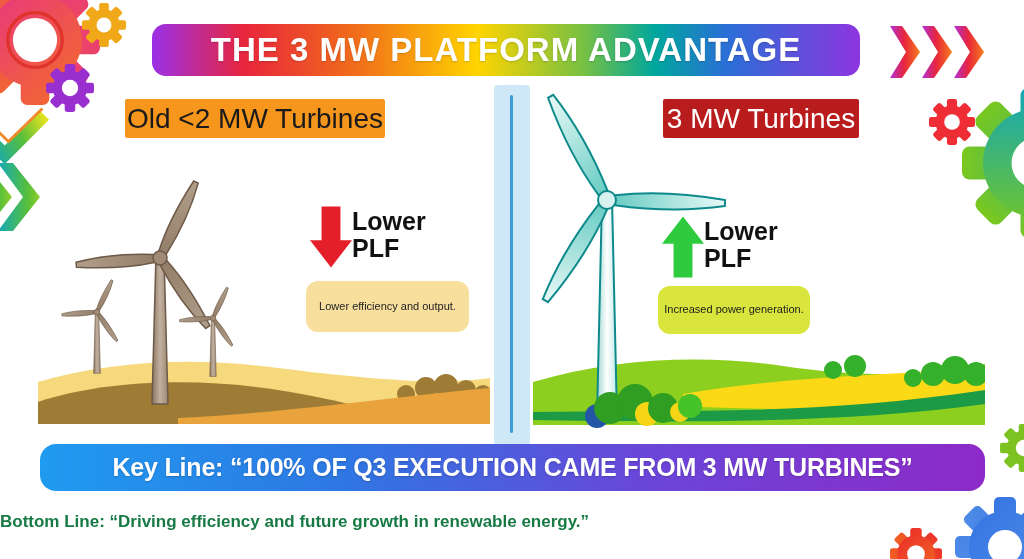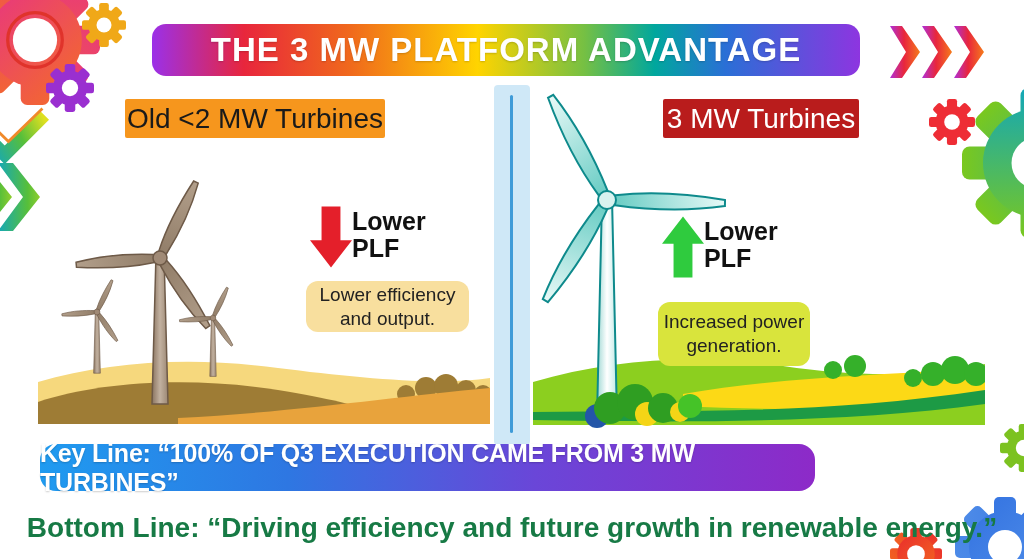--- a/index.html
+++ b/index.html
@@ -32,39 +32,39 @@
   .divider-line { position:absolute; left:16px; top:10px; width:3px; height:338px; background:#3f9bd8; border-radius:2px; }
 
   
   .metric { position:absolute; display:flex; align-items:flex-start; }
   .metric-label { font-size:25px; font-weight:bold; color:#111; line-height:1.06; white-space:pre-line; padding-top:2px; }
   .metric-arrow { flex:0 0 auto; }
 
   
   .note {
     position:absolute; border-radius:12px; display:flex; align-items:center; justify-content:center;
-    text-align:center; font-size:19px; line-height:1.25; color:#222; padding:6px 0; box-sizing:border-box;
+    text-align:center; font-size:11px; line-height:1.25; color:#222; padding:6px 0; box-sizing:border-box;
   }
   .note.tan    { left:306px; top:281px; width:163px; height:51px; background:#f8df9e; }
-  .note.green1 { left:658px; top:302px; width:152px; height:64px; background:#d9e43c; }
+  .note.green1 { left:658px; top:286px; width:152px; height:48px; background:#d9e43c; }
   .note.green2 { left:819px; top:282px; width:168px; height:64px; background:#e4ea33; }
 
   
   .keyline {
-    position:absolute; left:40px; top:444px; width:775px; height:47px; border-radius:16px;
+    position:absolute; left:40px; top:444px; width:945px; height:47px; border-radius:16px;
     background:linear-gradient(90deg,#1f9bf0 0%,#2e77e2 32%,#6a46d8 64%,#8d2ac8 100%);
     display:flex; align-items:center; justify-content:center;
     color:#fff; font-weight:bold; font-size:25px; letter-spacing:-0.2px;
     text-shadow:0 1px 2px rgba(0,0,0,.2);
   }
 
   
   .bottomline {
-    position:absolute; left:0; right:0; top:512px; text-align:center;
-    color:#177a45; font-weight:bold; font-size:28px;
+    position:absolute; left:0; right:0; top:512px; 
+    color:#177a45; font-weight:bold; font-size:17px;
   }
 </style>
 </head>
 <body>
 
 <div class="canvas">
 
   <svg width="0" height="0" style="position:absolute" aria-hidden="true">
     <defs>
       <linearGradient id="gradPinkOrange" gradientUnits="userSpaceOnUse" x1="-50" y1="-50" x2="50" y2="50">

